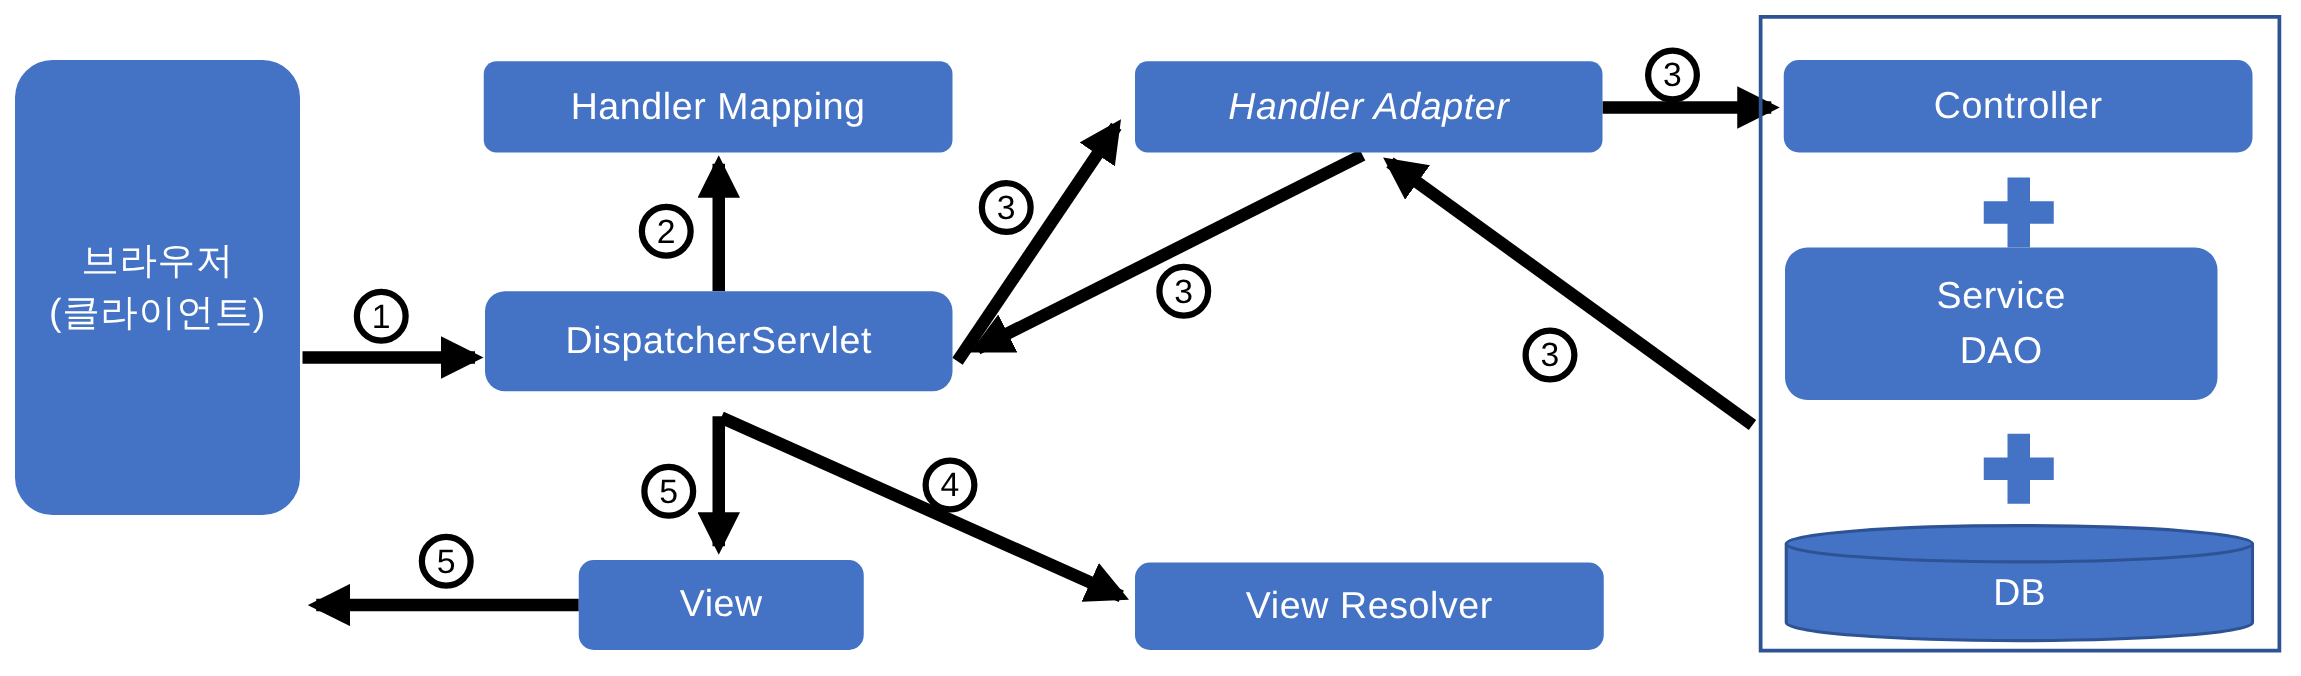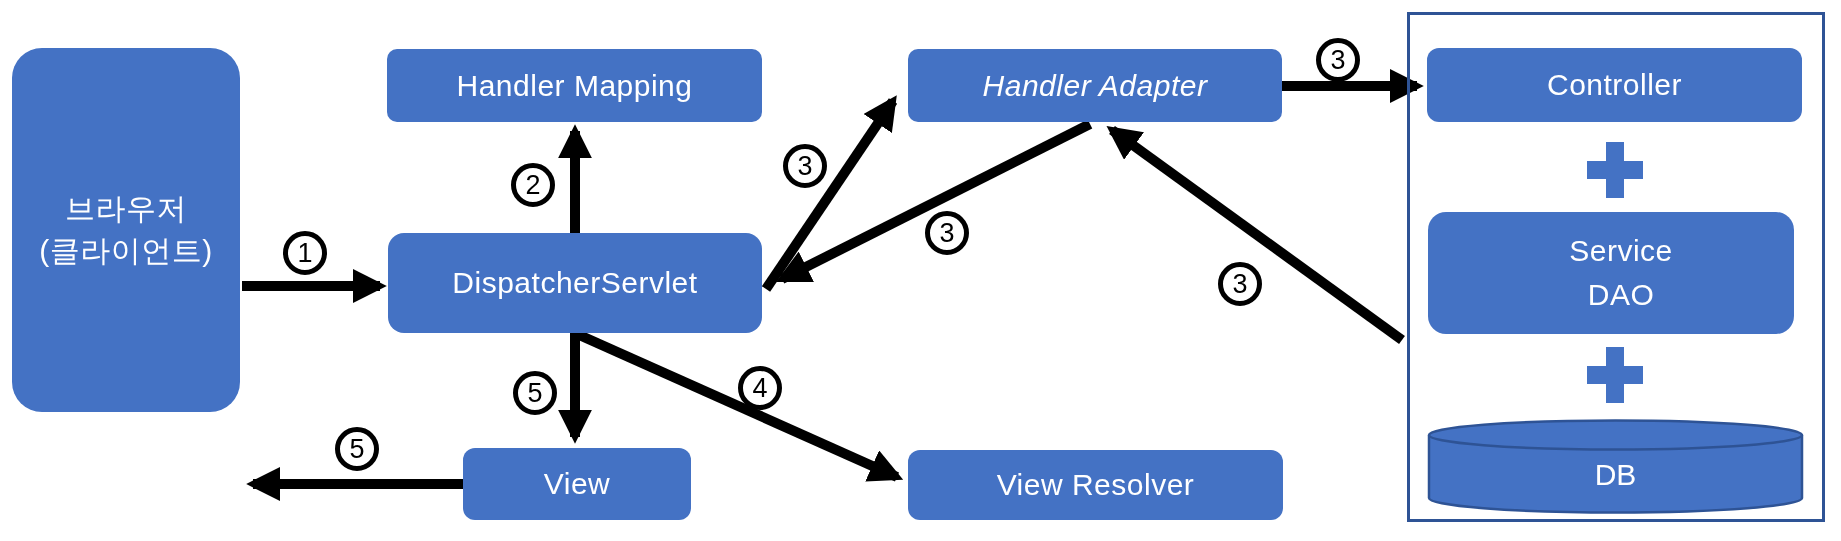--- a/index.html
+++ b/index.html
@@ -20,26 +20,26 @@
   }
   .arrows{position:absolute;left:0;top:0;width:1841px;height:541px;pointer-events:none;}
   .node{
     position:absolute;display:flex;flex-direction:column;align-items:center;justify-content:center;
     background:var(--node-fill);color:var(--node-text);
     font-size:30px;line-height:42px;text-align:center;letter-spacing:0.5px;
   }
   .panel{position:absolute;left:1407px;top:12px;width:412px;height:504px;border:3px solid var(--panel-border);background:transparent;}
   .n-browser{left:12px;top:48px;width:228px;height:364px;border-radius:30px;}
   .n-handler-mapping{left:387px;top:49px;width:375px;height:73px;border-radius:10px;}
-  .n-dispatcher{left:388px;top:233px;width:374px;height:100px;border-radius:16px;}
+  .n-dispatcher{left:388px;top:233px;width:374px;height:80px;border-radius:16px;}
   .n-handler-adapter{left:908px;top:49px;width:374px;height:73px;border-radius:10px;font-style:italic;}
   .n-view{left:463px;top:448px;width:228px;height:72px;border-radius:12px;}
   .n-view-resolver{left:908px;top:450px;width:375px;height:70px;border-radius:12px;}
   .n-controller{left:1427px;top:48px;width:375px;height:74px;border-radius:12px;justify-content:center;}
-  .n-service-dao{left:1428px;top:212px;width:346px;height:122px;border-radius:18px;line-height:44px;padding-left:20px;}
+  .n-service-dao{left:1428px;top:198px;width:346px;height:122px;border-radius:18px;line-height:44px;}
   .plus{position:absolute;width:56px;height:56px;}
   .plus::before{content:"";position:absolute;left:19px;top:0;width:18px;height:56px;background:var(--node-fill);}
   .plus::after{content:"";position:absolute;top:19px;left:0;width:56px;height:18px;background:var(--node-fill);}
   .plus-1{left:1587px;top:142px;}
   .plus-2{left:1587px;top:347px;}
   .cylinder{position:absolute;left:1426px;top:418px;width:379px;height:97px;}
   .cylinder-label{
     position:absolute;left:0;right:0;top:40px;text-align:center;
     color:var(--node-text);font-size:30px;
   }

